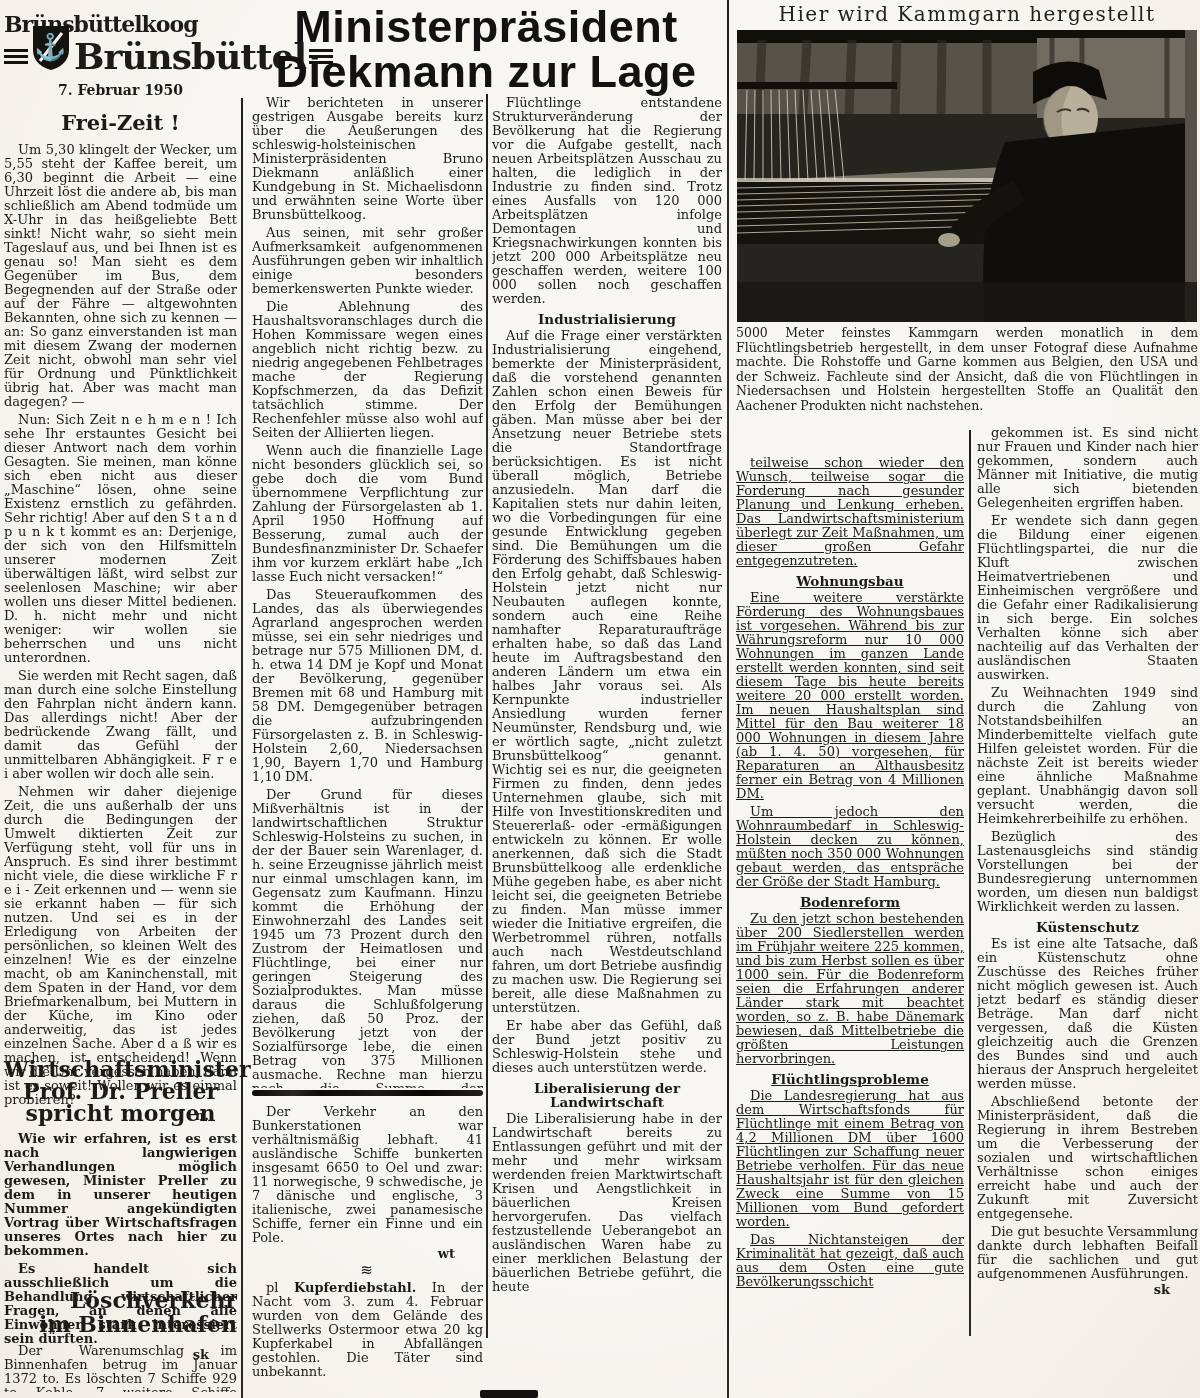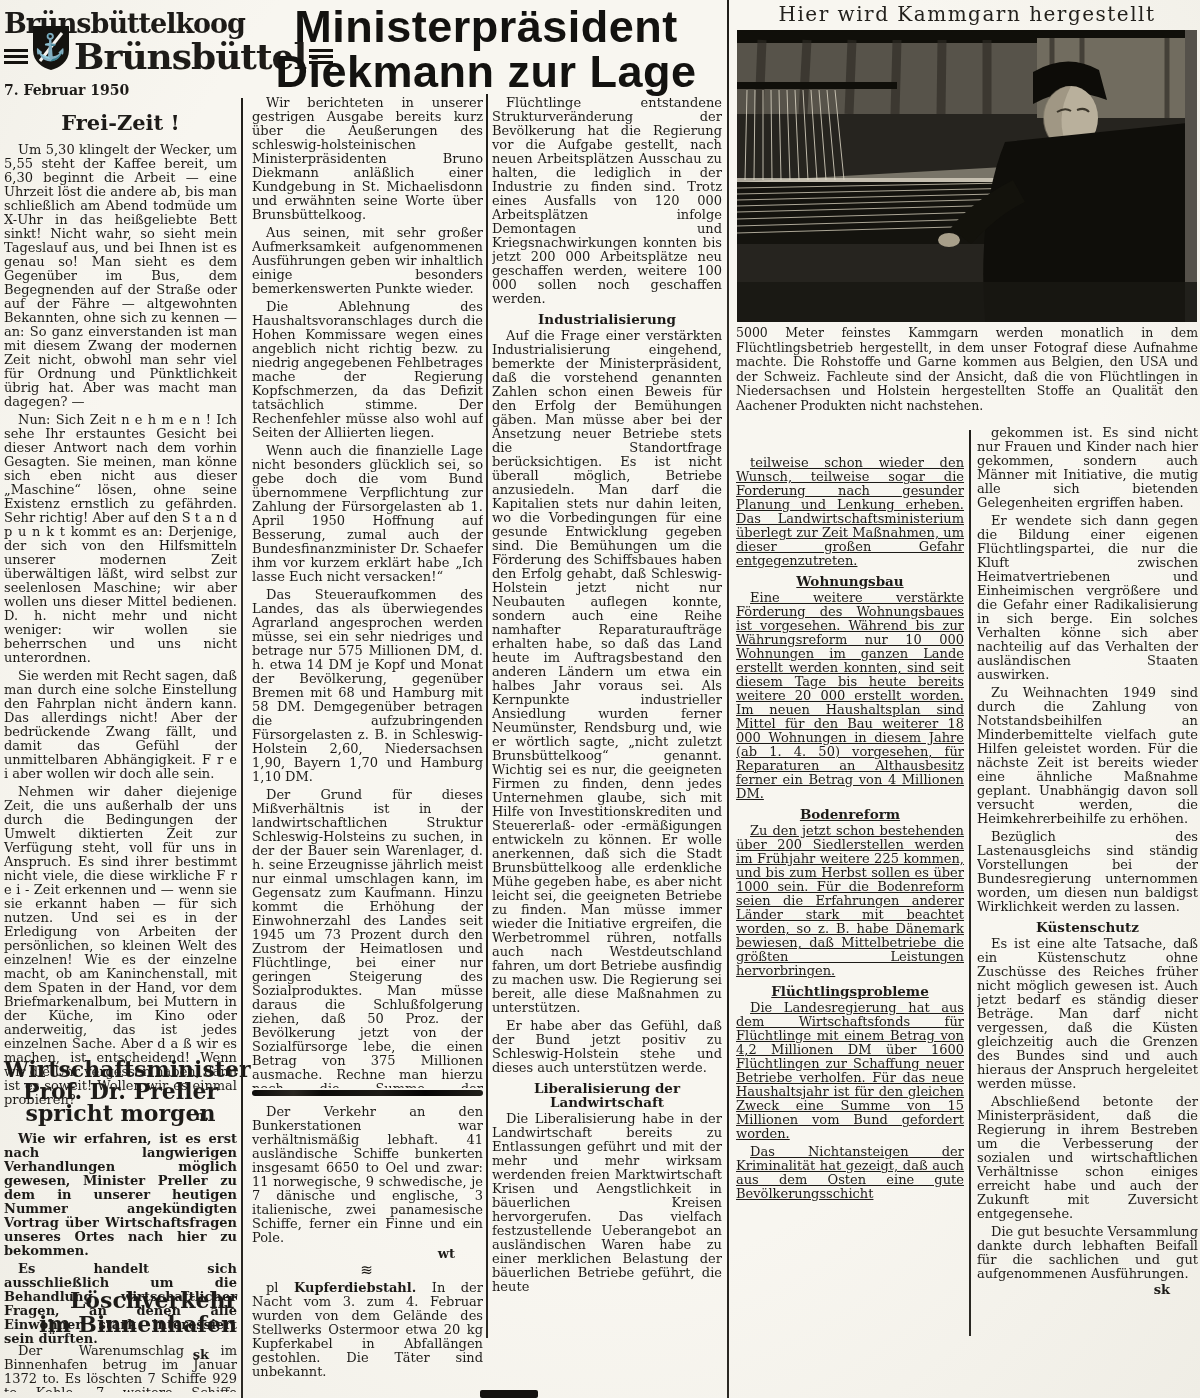--- a/index.html
+++ b/index.html
@@ -29,27 +29,27 @@
   #rule1{left:241px;top:98px;height:1300px;}
   #rule2{left:486px;top:94px;height:1244px;}
   #rule3{left:727px;top:0;height:1398px;}
   #rule4{left:969px;top:430px;height:906px;}
   .smudge{height:6px;margin:0 0 9px;border-radius:3px;
     background:linear-gradient(90deg,#0c0b09,#2a2722 18%,#0c0b09 30%,#1d1b17 55%,#060505 75%,#22201b 100%);}
   .squiggle{text-align:center;font-size:15px;letter-spacing:2px;color:#14120e;margin:2px 0 4px;}
   #bottom-mark{left:480px;top:1390px;width:58px;height:8px;background:#141210;border-radius:2px;}
   
   .masthead{position:relative;padding-top:4px;}
-  .mh-line1{font-weight:bold;font-size:27px;letter-spacing:-1px;text-align:left;padding-right:2px;line-height:28px;}
+  .mh-line1{font-weight:bold;font-size:22px;letter-spacing:-1px;text-align:left;padding-right:2px;line-height:28px;}
   .mh-line2{display:flex;align-items:center;gap:3px;margin-top:2px;}
   .mh-line2 .mh-name{font-weight:bold;font-size:36px;letter-spacing:-1px;line-height:28px;}
   .ribbon{display:inline-block;width:24px;height:15px;flex:0 0 auto;
     background:repeating-linear-gradient(180deg,#14120e 0 3px,transparent 3px 6px);}
   .emblem{flex:0 0 auto;margin-top:-16px;}
-  .dateline{text-align:left;font-weight:bold;font-size:14px;margin:10px 0 12px;}
+  .dateline{text-align:center;font-weight:bold;font-size:14px;margin:10px 0 12px;}
   
   .t-freizeit{text-align:center;font-weight:bold;font-size:21px;margin:0 0 8px;}
   .t-preller{text-align:center;font-weight:bold;font-size:22px;line-height:22px;margin:0 0 8px;}
   .t-loesch{text-align:right;font-weight:bold;font-size:22px;line-height:24px;margin:0 0 8px;}
   .main-head{font-family:"Liberation Sans","DejaVu Sans",sans-serif;font-weight:700;color:#131210;
     font-size:45px;line-height:45px;text-align:center;letter-spacing:.5px;white-space:nowrap;}
   .photo-title{text-align:center;font-size:20px;letter-spacing:1.5px;margin:0 0 4px;color:#23211d;}
   .photo-frame{display:block;width:460px;height:292px;margin:0 auto;}
   .photo-caption{font-size:12.5px;line-height:14.5px;text-align:justify;margin-top:4px;}
 </style>
@@ -198,20 +198,21 @@
       <rect x="448" y="0" width="12" height="292" fill="#55514a"></rect>
       <rect x="0" y="252" width="460" height="40" fill="#191713" opacity="0.85"></rect>
     </svg>
     <div class="photo-caption">5000 Meter feinstes Kammgarn werden monatlich in dem Flüchtlingsbetrieb hergestellt, in dem unser Fotograf diese Aufnahme machte. Die Rohstoffe und Garne kommen aus Belgien, den USA und der Schweiz. Fachleute sind der Ansicht, daß die von Flüchtlingen in Niedersachsen und Holstein hergestellten Stoffe an Qualität den Aachener Produkten nicht nachstehen.</div>
   </div>
 
   <div class="abs bodytext" id="col4">
     <p>teilweise schon wieder den Wunsch, teilweise sogar die Forderung nach gesunder Planung und Lenkung erheben. Das Landwirtschaftsministerium überlegt zur Zeit Maßnahmen, um dieser großen Gefahr entgegenzutreten.</p>
     <div class="subhead">Wohnungsbau</div>
     <p>Eine weitere verstärkte Förderung des Wohnungsbaues ist vorgesehen. Während bis zur Währungsreform nur 10 000 Wohnungen im ganzen Lande erstellt werden konnten, sind seit diesem Tage bis heute bereits weitere 20 000 erstellt worden. Im neuen Haushaltsplan sind Mittel für den Bau weiterer 18 000 Wohnungen in diesem Jahre (ab 1. 4. 50) vorgesehen, für Reparaturen an Althausbesitz ferner ein Betrag von 4 Millionen DM.</p>
+    <p>Um jedoch den Wohnraumbedarf in Schleswig-Holstein decken zu können, müßten noch 350 000 Wohnungen gebaut werden, das entspräche der Größe der Stadt Hamburg.</p>
     <div class="subhead">Bodenreform</div>
     <p>Zu den jetzt schon bestehenden über 200 Siedlerstellen werden im Frühjahr weitere 225 kommen, und bis zum Herbst sollen es über 1000 sein. Für die Bodenreform seien die Erfahrungen anderer Länder stark mit beachtet worden, so z. B. habe Dänemark bewiesen, daß Mittelbetriebe die größten Leistungen hervorbringen.</p>
     <div class="subhead">Flüchtlingsprobleme</div>
     <p>Die Landesregierung hat aus dem Wirtschaftsfonds für Flüchtlinge mit einem Betrag von 4,2 Millionen DM über 1600 Flüchtlingen zur Schaffung neuer Betriebe verholfen. Für das neue Haushaltsjahr ist für den gleichen Zweck eine Summe von 15 Millionen vom Bund gefordert worden.</p>
     <p>Das Nichtansteigen der Kriminalität hat gezeigt, daß auch aus dem Osten eine gute Bevölkerungsschicht</p>
   </div>
 
   <div class="abs bodytext" id="col5">
     <p>gekommen ist. Es sind nicht nur Frauen und Kinder nach hier gekommen, sondern auch Männer mit Initiative, die mutig alle sich bietenden Gelegenheiten ergriffen haben.</p>
     <p>Er wendete sich dann gegen die Bildung einer eigenen Flüchtlingspartei, die nur die Kluft zwischen Heimatvertriebenen und Einheimischen vergrößere und die Gefahr einer Radikalisierung in sich berge. Ein solches Verhalten könne sich aber nachteilig auf das Verhalten der ausländischen Staaten auswirken.</p>

